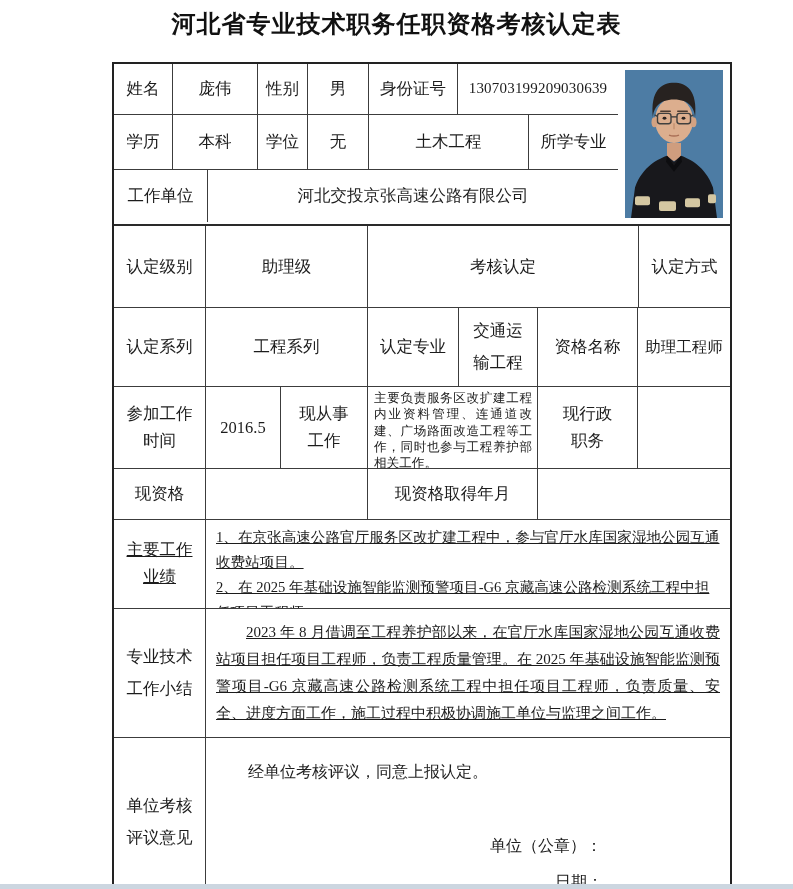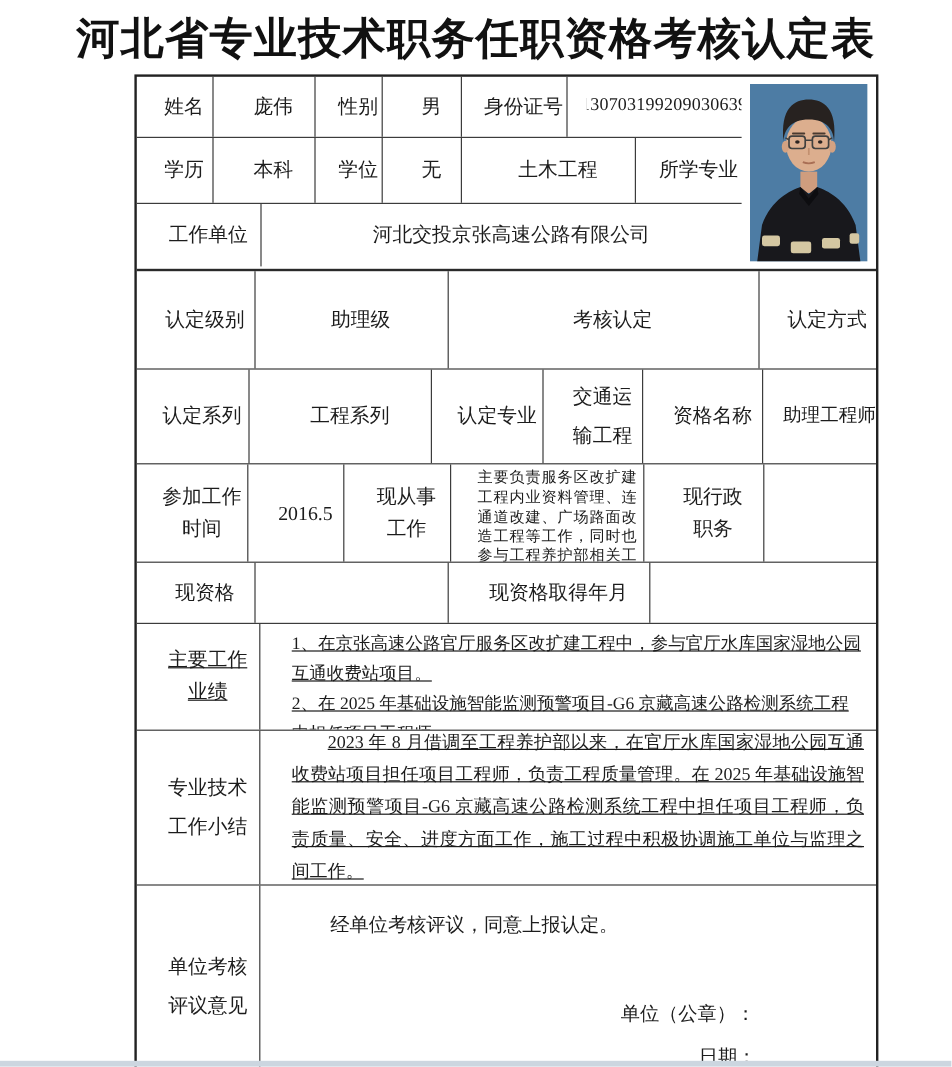--- a/index.html
+++ b/index.html
@@ -4,35 +4,34 @@
 <style>
   * { margin:0; padding:0; box-sizing:border-box; }
   html,body { width:793px; height:889px; }
   body {
     position:relative; width:793px; height:889px; overflow:hidden;
     background:#ffffff; color:#1c1c1c;
     font-family:"Liberation Serif","DejaVu Serif",serif;
   }
   .page-title {
     position:absolute; top:8px; left:0; width:793px;
-    text-align:center; font-size:36px; font-weight:bold; letter-spacing:1px;
+    text-align:center; font-size:24px; font-weight:bold; letter-spacing:1px;
     color:#111;
   }
   .doc-table {
     position:absolute; left:112px; top:62px; width:620px; height:841px;
     border:2px solid #222;
   }
   .trow { display:flex; border-bottom:1px solid #3c3c3c; }
   .trow:last-child { border-bottom:none; }
   .tcell {
     border-right:1px solid #3c3c3c;
     display:flex; flex-direction:column; align-items:center; justify-content:center;
     text-align:center; font-size:16.5px; line-height:1.45;
     overflow:hidden;
-    margin-left:16px;
   }
   .tcell:last-child { border-right:none; }
   
   .section-top { display:flex; border-bottom:2px solid #2a2a2a; }
   .left-rows { width:504px; display:flex; flex-direction:column; }
   .left-rows .trow:last-child { border-bottom:none; }
   .photo-cell {
     width:112px; height:160px; display:flex; align-items:center; justify-content:center;
     padding:5px 7px;
   }

